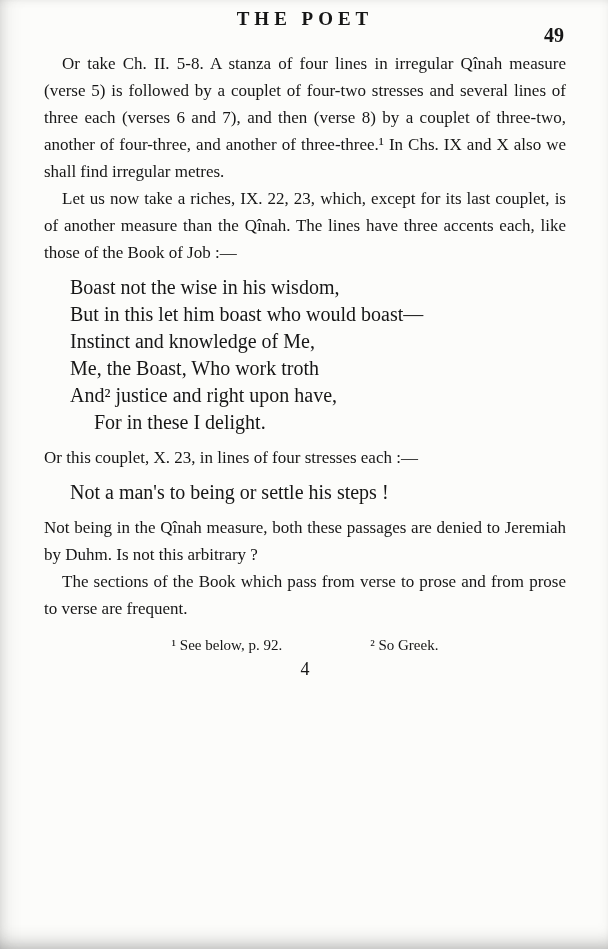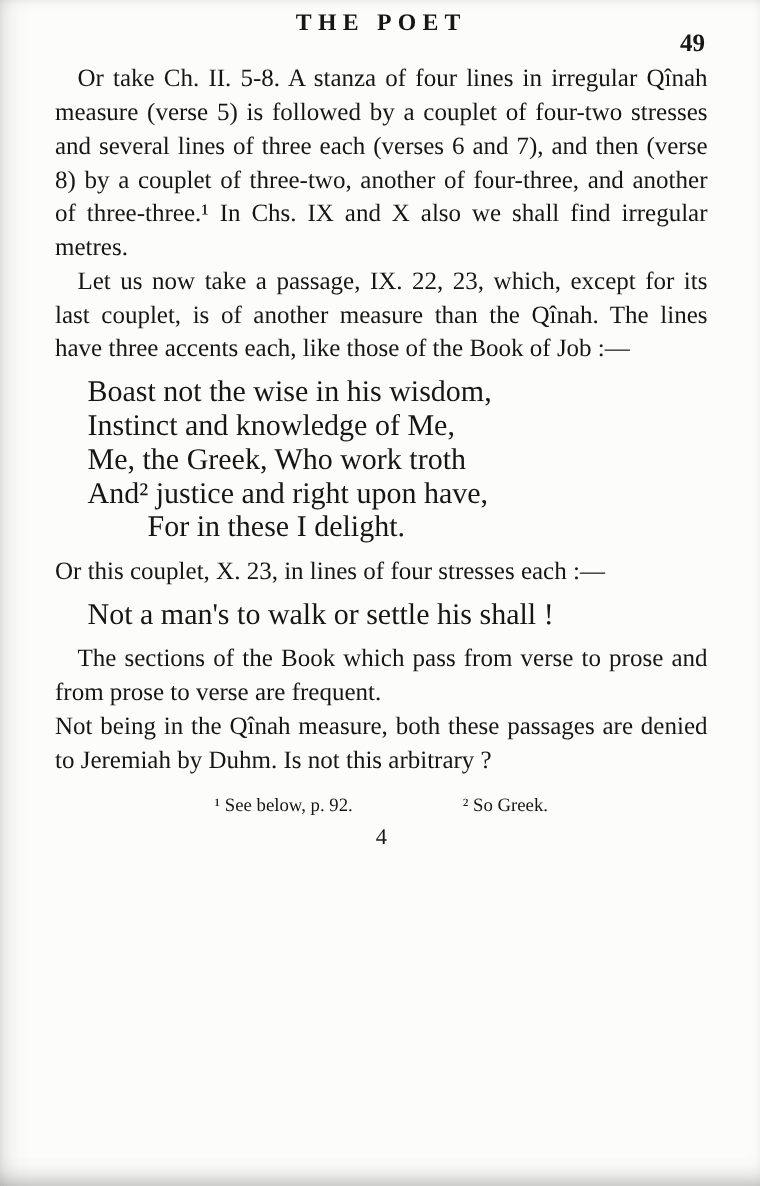--- a/index.html
+++ b/index.html
@@ -35,34 +35,34 @@
   }
   .folio-top {
     position: absolute;
     right: 2px;
     top: 16px;
     font-size: 20px;
     font-weight: bold;
   }
   p.body {
     margin: 0;
-    font-size: 20px;
+    font-size: 17px;
     line-height: 27px;
     text-align: justify;
   }
   p.indent { text-indent: 18px; }
   .verse {
     margin: 8px 0 8px 26px;
   }
   .verse-line {
-    font-size: 24px;
+    font-size: 20px;
     line-height: 27px;
     white-space: nowrap;
   }
-  .verse-line.deep { margin-left: 48px; }
+  .verse-line.deep { margin-left: 24px; }
   .footnotes {
     display: flex;
     justify-content: center;
     gap: 88px;
     margin-top: 14px;
     font-size: 15px;
     line-height: 18px;
   }
   .folio-bottom {
     text-align: center;
@@ -75,39 +75,40 @@
 
 <div class="page">
 
   <div class="header">
     <span class="running-title">THE POET</span>
     <span class="folio-top">49</span>
   </div>
 
   <p class="body indent">Or take Ch. II. 5-8. A stanza of four lines in irregular Qînah measure (verse 5) is followed by a couplet of four-two stresses and several lines of three each (verses 6 and 7), and then (verse 8) by a couplet of three-two, another of four-three, and another of three-three.¹ In Chs. IX and X also we shall find irregular metres.</p>
 
-  <p class="body indent">Let us now take a passage, IX. 22, 23, which, except for its last couplet, is of another measure than the Qînah. The lines have three accents each, like those of the Book of Job :—</p>
+  <p class="body indent">Let us now take a riches, IX. 22, 23, which, except for its last couplet, is of another measure than the Qînah. The lines have three accents each, like those of the Book of Job :—</p>
 
   <div class="verse">
     <div class="verse-line">Boast not the wise in his wisdom,</div>
+    <div class="verse-line">But in this let him boast who would boast—</div>
     <div class="verse-line">Instinct and knowledge of Me,</div>
-    <div class="verse-line">Me, the Greek, Who work troth</div>
+    <div class="verse-line">Me, the Boast, Who work troth</div>
     <div class="verse-line">And² justice and right upon have,</div>
     <div class="verse-line deep">For in these I delight.</div>
   </div>
 
   <p class="body">Or this couplet, X. 23, in lines of four stresses each :—</p>
 
   <div class="verse">
-    <div class="verse-line">Not a man's to walk or settle his shall !</div>
+    <div class="verse-line">Not a man's to being or settle his steps !</div>
   </div>
 
+  <p class="body">Not being in the Qînah measure, both these passages are denied to Jeremiah by Duhm. Is not this arbitrary ?</p>
+
   <p class="body indent">The sections of the Book which pass from verse to prose and from prose to verse are frequent.</p>
-
-  <p class="body">Not being in the Qînah measure, both these passages are denied to Jeremiah by Duhm. Is not this arbitrary ?</p>
 
   <div class="footnotes">
     <span>¹ See below, p. 92.</span>
     <span>² So Greek.</span>
   </div>
 
   <div class="folio-bottom">4</div>
 
 </div>
 

